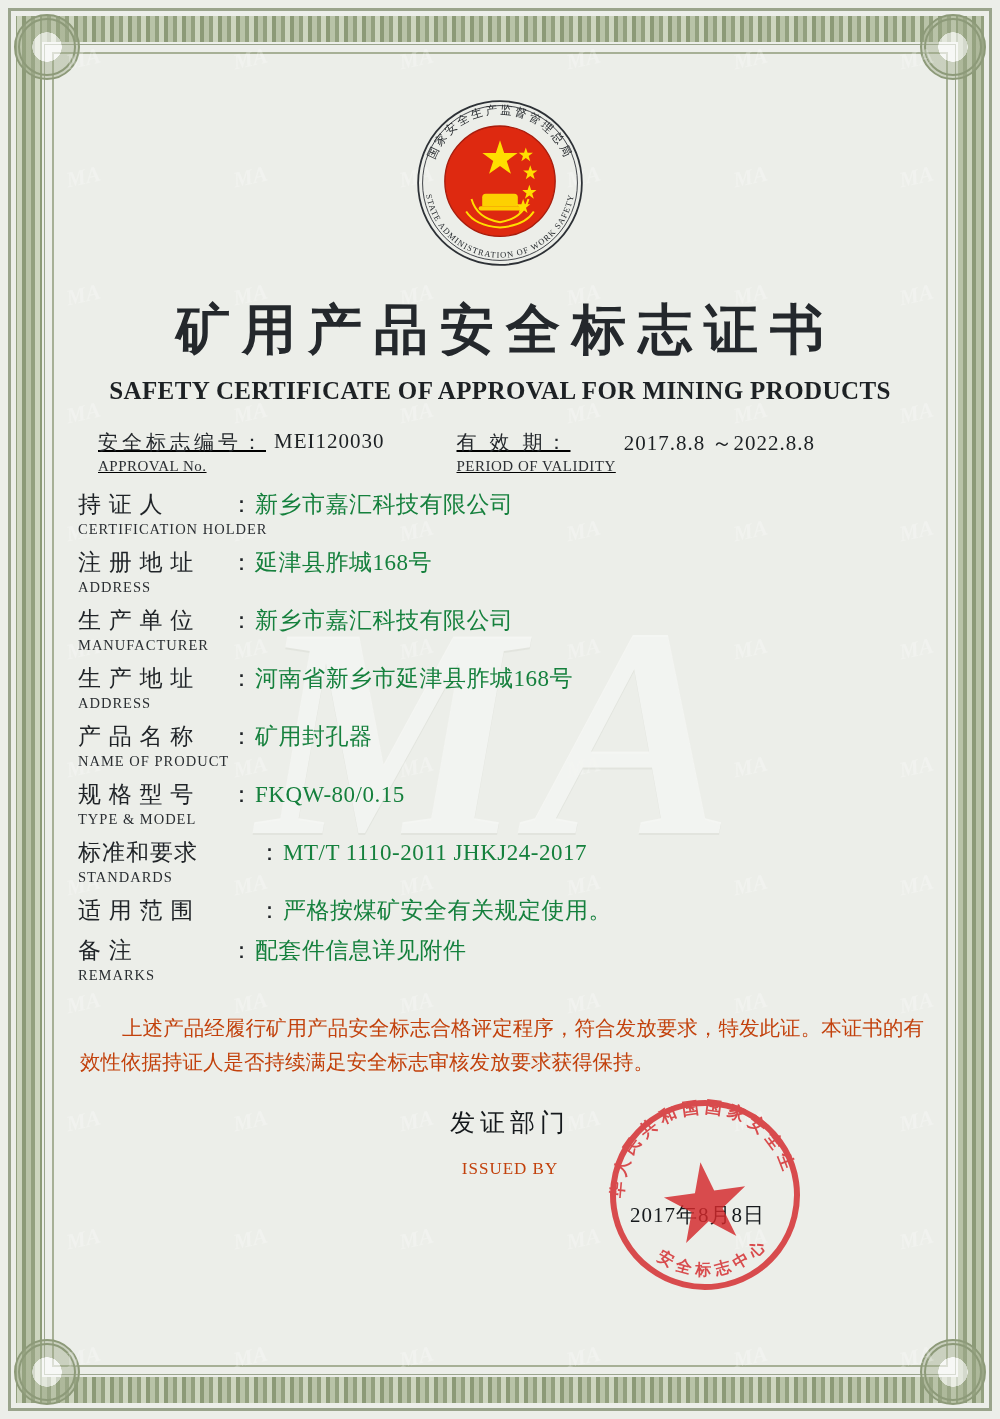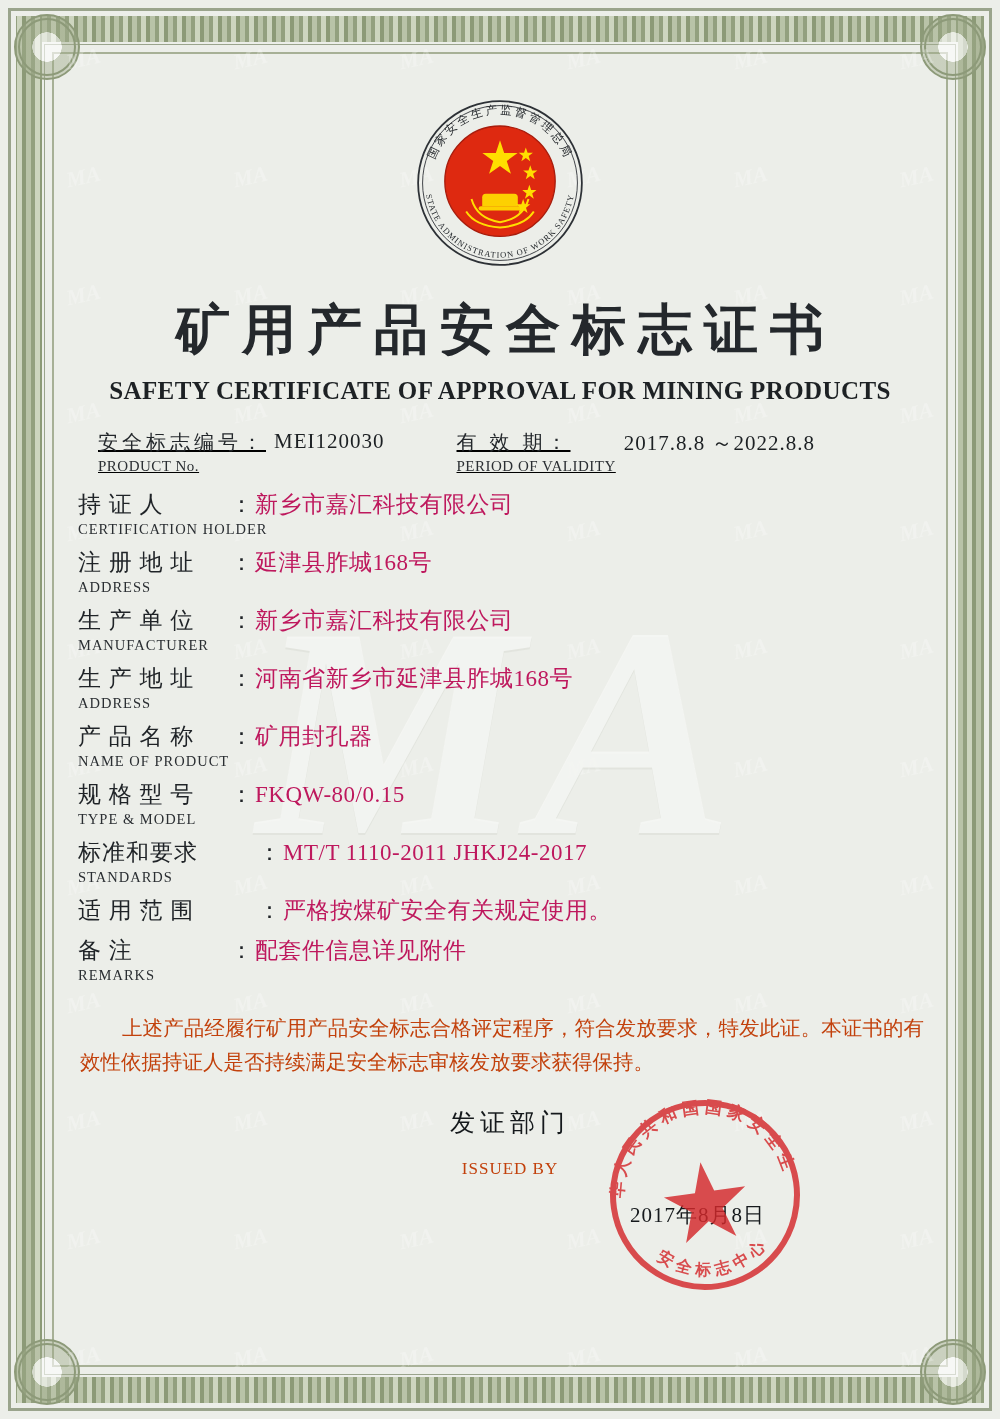--- a/index.html
+++ b/index.html
@@ -205,21 +205,21 @@
   .label-cn.spread.wide {
     width: 180px;
   }
   .colon {
     font-size: 23px;
     color: #1f2327;
     margin: 0 2px 0 0;
   }
   .value {
     font-size: 23px;
-    color: #be185d;
+    color: #15803d;
     letter-spacing: 0.5px;
     white-space: nowrap;
   }
   .label-en {
     font-size: 14.5px;
     color: #2a2e32;
     letter-spacing: 1px;
     margin-top: 1px;
   }
 
@@ -400,21 +400,21 @@
         </svg>
       </div>
     </div>
 
     <div class="title-cn">矿用产品安全标志证书</div>
     <div class="title-en">SAFETY CERTIFICATE OF APPROVAL FOR MINING PRODUCTS</div>
 
     <div class="approval-row">
       <div class="appr-block">
         <span class="appr-cn">安全标志编号：</span>
-        <span class="appr-en">PRODUCT No.</span>
+        <span class="appr-en">APPROVAL No.</span>
       </div>
       <span class="appr-val">MEI120030</span>
 
       <div class="spacer-mid"></div>
 
       <div class="appr-block">
         <span class="appr-cn">有 效 期：</span>
         <span class="appr-en">PERIOD OF VALIDITY</span>
       </div>
       <span class="appr-val">2017.8.8 ～2022.8.8</span>

